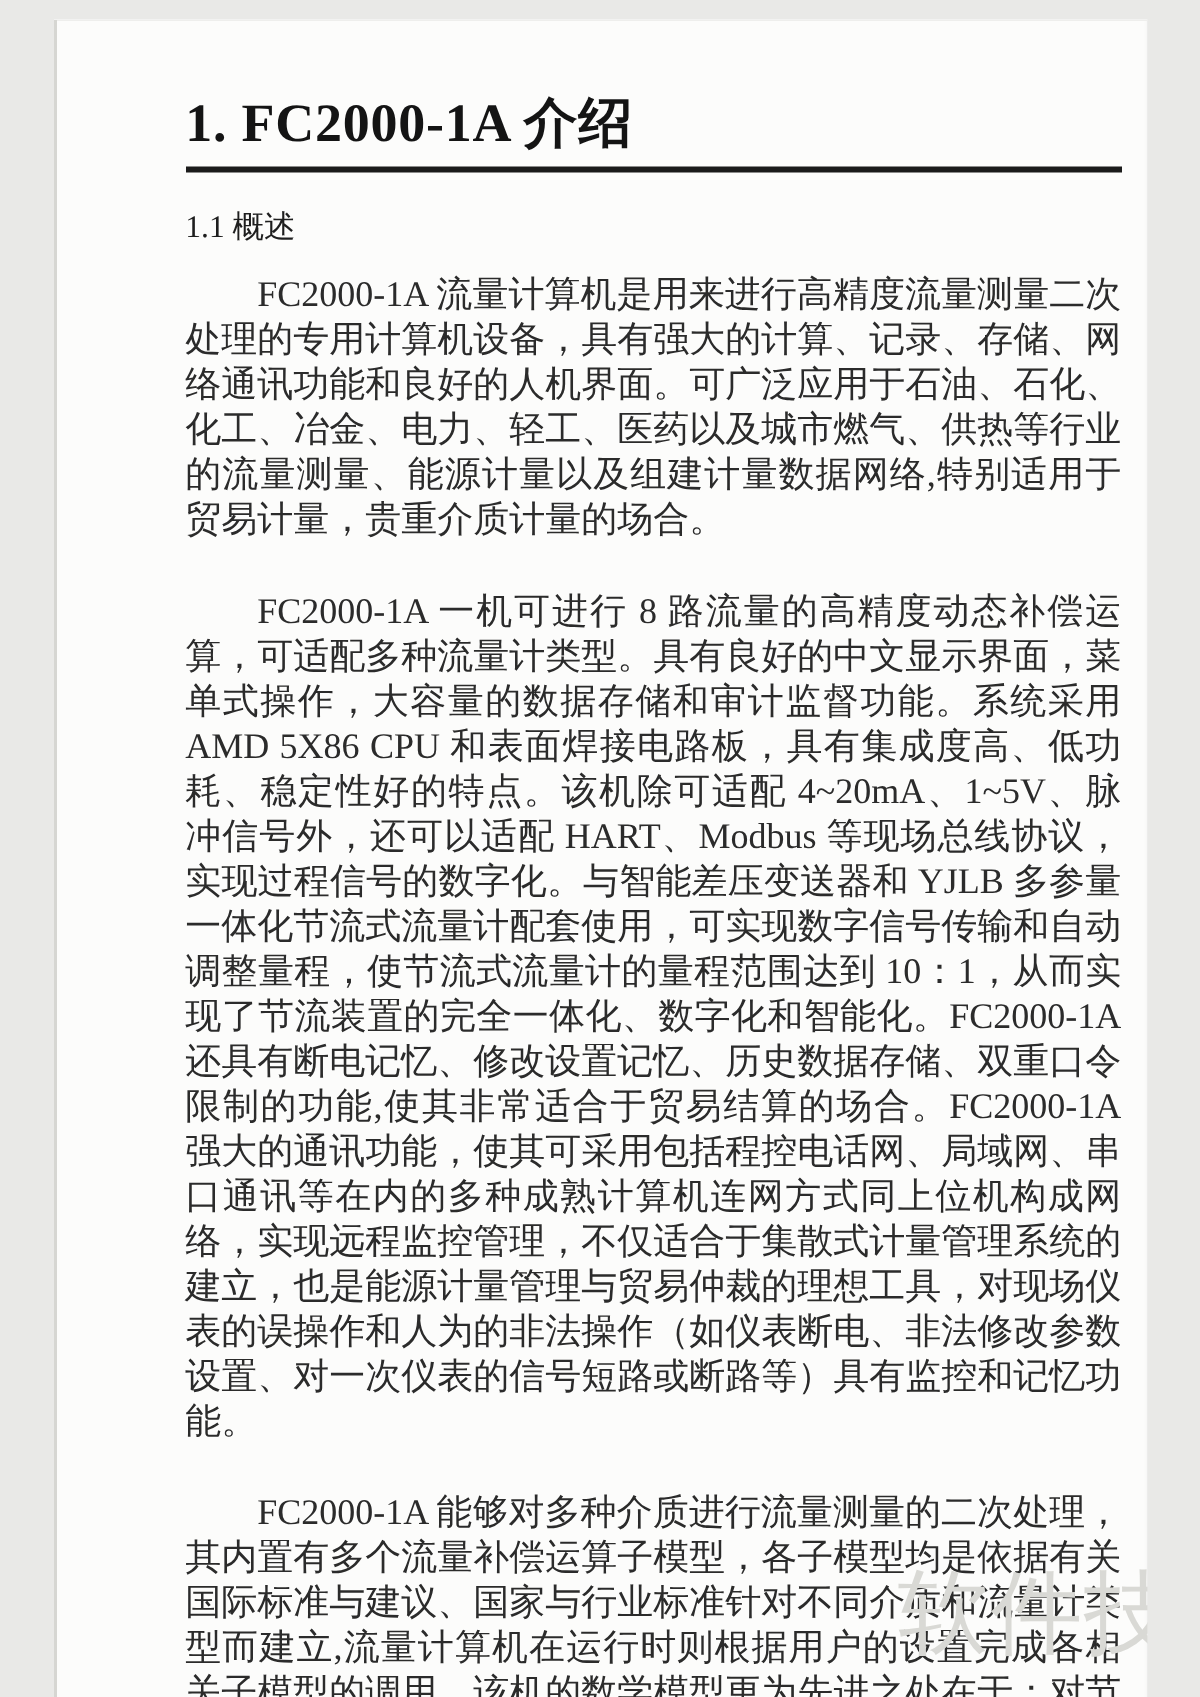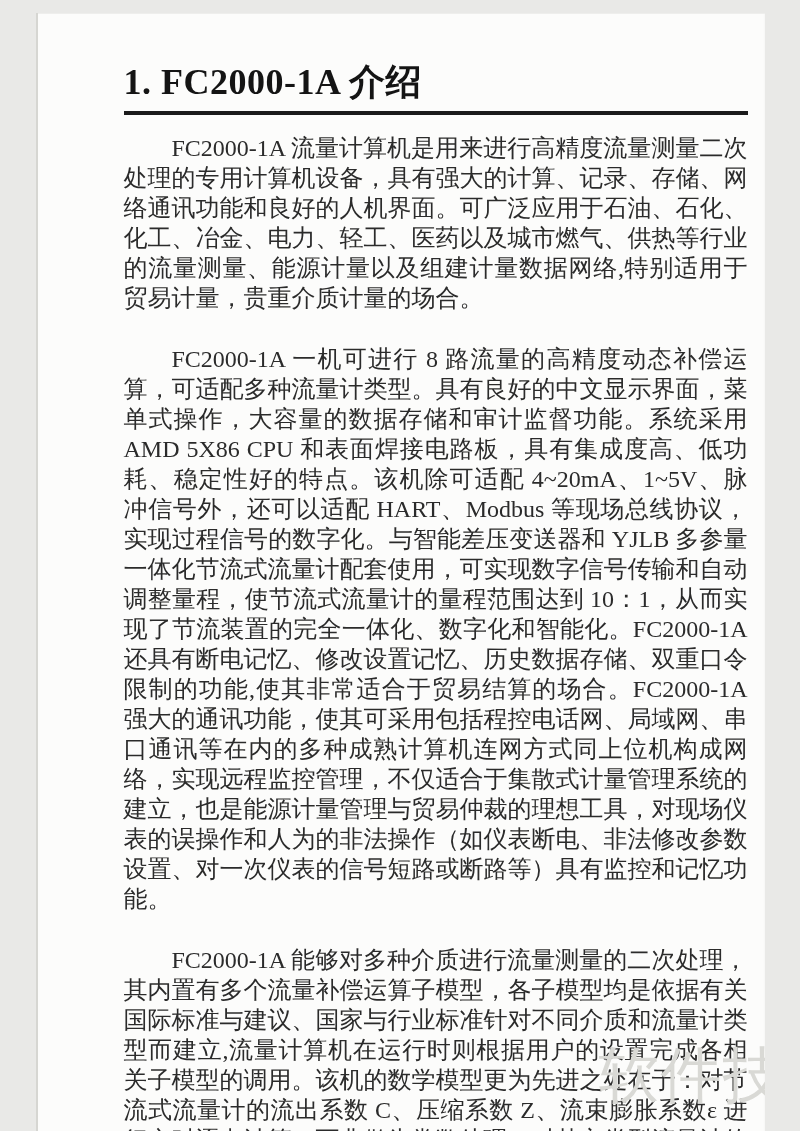--- a/index.html
+++ b/index.html
@@ -77,18 +77,19 @@
     user-select: none;
   }
 </style>
 </head>
 <body>
 
 <div class="page">
   <div class="content">
     <h1 class="chapter-title">1. FC2000-1A 介绍</h1>
     <div class="title-rule"></div>
+    <h2 class="section-heading">1.1 概述</h2>
     <p class="body-para first">FC2000-1A 流量计算机是用来进行高精度流量测量二次处理的专用计算机设备，具有强大的计算、记录、存储、网络通讯功能和良好的人机界面。可广泛应用于石油、石化、化工、冶金、电力、轻工、医药以及城市燃气、供热等行业的流量测量、能源计量以及组建计量数据网络,特别适用于贸易计量，贵重介质计量的场合。</p>
     <p class="body-para">FC2000-1A 一机可进行 8 路流量的高精度动态补偿运算，可适配多种流量计类型。具有良好的中文显示界面，菜单式操作，大容量的数据存储和审计监督功能。系统采用 AMD 5X86 CPU 和表面焊接电路板，具有集成度高、低功耗、稳定性好的特点。该机除可适配 4~20mA、1~5V、脉冲信号外，还可以适配 HART、Modbus 等现场总线协议，实现过程信号的数字化。与智能差压变送器和 YJLB 多参量一体化节流式流量计配套使用，可实现数字信号传输和自动调整量程，使节流式流量计的量程范围达到 10：1，从而实现了节流装置的完全一体化、数字化和智能化。FC2000-1A 还具有断电记忆、修改设置记忆、历史数据存储、双重口令限制的功能,使其非常适合于贸易结算的场合。FC2000-1A 强大的通讯功能，使其可采用包括程控电话网、局域网、串口通讯等在内的多种成熟计算机连网方式同上位机构成网络，实现远程监控管理，不仅适合于集散式计量管理系统的建立，也是能源计量管理与贸易仲裁的理想工具，对现场仪表的误操作和人为的非法操作（如仪表断电、非法修改参数设置、对一次仪表的信号短路或断路等）具有监控和记忆功能。</p>
     <p class="body-para"><span>FC2000-1A 能够对多种介质进行流量测量的二次处理，其内置有多个流量补偿运算子模型，各子模型均是依据有关国际标准与建议、国家与行业标准针对不同介质和流量计类型而建立,流量计算机在运行时则根据用户的设置完成各相关子模型的调用。该机的数学模型更为先进之处在于：对节流式流量计的流出系数 C、压缩系数 Z、流束膨胀系数ε 进行实时逐点计算，而非做为常数处理；对其它类型流量计的仪表系数则进行非线性修正。另外，如果用户通过检定获取了流量计的一系列仪表系数、流出系数,用户可以在流量计算机中建立新的数学模型,使流量测量准确度更高。FC2000-1A 所使用的流量计算软件已</span><span class="faded">通过国家权威部门</span><span>的认证。</span></p>
   </div>
   <div class="watermark">软件技巧</div>
 </div>
 
 </body></html>

